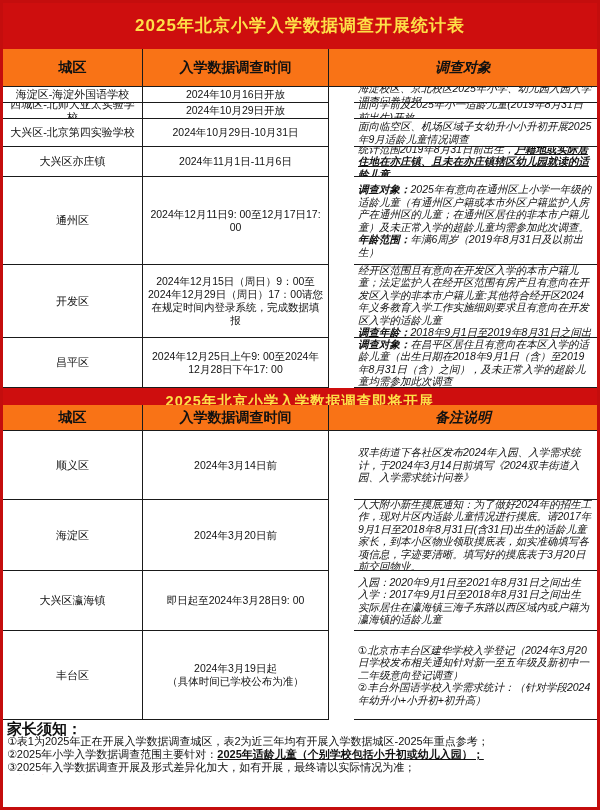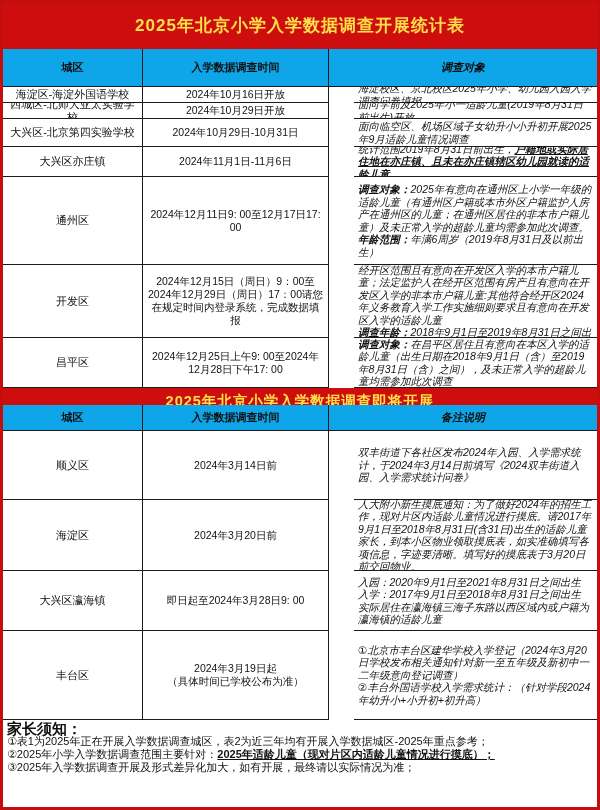--- a/index.html
+++ b/index.html
@@ -14,21 +14,21 @@
     text-align:center;font-weight:bold;font-size:17px;letter-spacing:1px;
   }
   .titlebar.small{height:17px;line-height:27px;font-size:14.5px;}
   .grid{display:grid;grid-template-columns:140px 186px 1fr;}
   .cell{
     box-sizing:border-box;border-right:1px solid #1a1a1a;border-bottom:1px solid #1a1a1a;
     overflow:hidden;
   }
   .cell:last-child{border-right:none;font-style:italic;}
   .hdr{
-    background:#0ea5e9;font-weight:bold;font-size:11px;
+    background:#f97316;font-weight:bold;font-size:14px;
     display:flex;align-items:center;justify-content:center;
   }
   .hdr-row .cell{height:100%;}
   .c-center{display:flex;align-items:center;justify-content:center;text-align:center;
     font-size:10.5px;line-height:13px;padding:1px 4px;}
   .c-left{display:flex;flex-direction:column;justify-content:center;text-align:left;
     font-size:10.5px;line-height:12.5px;padding:1px 4px;margin-left:25px;}
   .district{font-size:11px;}
   .b{font-weight:bold;}
   .u{font-weight:bold;text-decoration:underline;}
@@ -154,16 +154,16 @@
     </div>
   <div class="cell c-left">
     <span>①北京市丰台区建华学校入学登记（2024年3月20日学校发布相关通知针对新一至五年级及新初中一二年级意向登记调查）</span>
     <span>②丰台外国语学校入学需求统计：（针对学段2024年幼升小+小升初+初升高）</span>
   </div>
 </div>
 
 <div class="footer">
   <div class="head">家长须知：</div>
   <div class="line">①表1为2025年正在开展入学数据调查城区，表2为近三年均有开展入学数据城区-2025年重点参考；</div>
-  <div class="line"><span>②2025年小学入学数据调查范围主要针对：</span><span class="u">2025年适龄儿童（现对片区内适龄儿童情况进行摸底）；</span></div>
+  <div class="line"><span>②2025年小学入学数据调查范围主要针对：</span><span class="u">2025年适龄儿童（个别学校包括小升初或幼儿入园）；</span></div>
   <div class="line">③2025年入学数据调查开展及形式差异化加大，如有开展，最终请以实际情况为准；</div>
   <div class="line clipped"><span>④关注</span><span class="red">入学数据调查</span><span>动态，最终请以各区官方发布通知为准</span></div>
 </div>
 
 </body></html>

